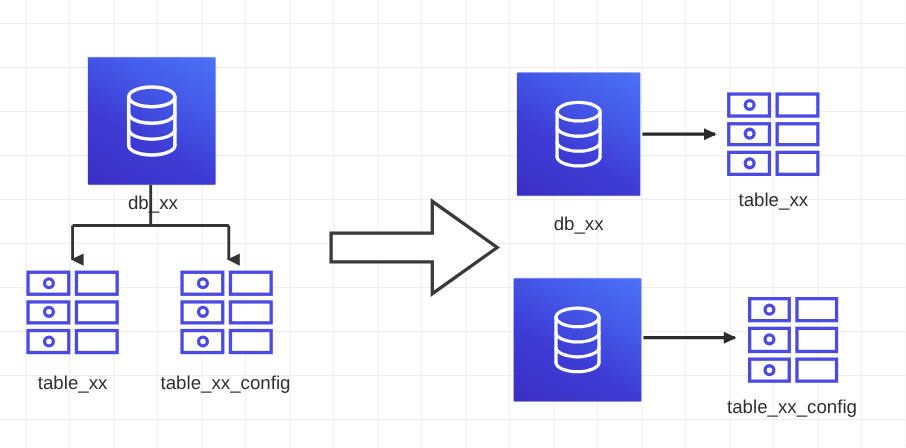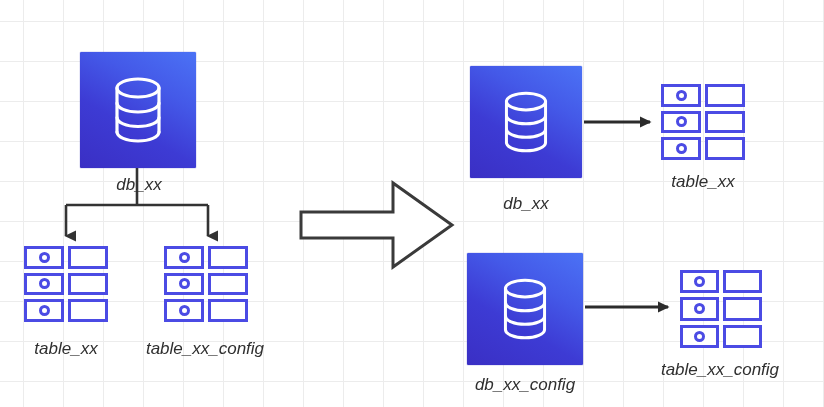--- a/index.html
+++ b/index.html
@@ -17,21 +17,20 @@
     position: relative;
     width: 824px;
     height: 407px;
     background-color: #ffffff;
     background-image:
       linear-gradient(to right, #ececec 1px, transparent 1px),
       linear-gradient(to bottom, #ececec 1px, transparent 1px);
     background-size: 40px 40px;
     background-position: 23px 21px;
     overflow: hidden;
-    font-style: italic;
   }
 
   
   .db-node {
     position: absolute;
     border-radius: 1px;
     background: linear-gradient(30deg, #3a2fc4 0%, #3d3bd4 38%, #4459e8 68%, #4b72f5 100%);
     box-shadow: 0 0 0 0.5px rgba(70,70,200,0.25);
     display: flex;
     align-items: center;
@@ -226,17 +225,16 @@
   <div class="label center" style="left:139px; top:175px;">db_xx</div>
 
   <div class="label center" style="left:66px; top:339px;">table_xx</div>
 
   <div class="label center" style="left:205px; top:339px;">table_xx_config</div>
 
   <div class="label center" style="left:526px; top:194px;">db_xx</div>
 
   <div class="label center" style="left:703px; top:172px;">table_xx</div>
 
-  <div class="label center" style="left:525px; top:375px;">db_xx_config</div>
 
   <div class="label center" style="left:720px; top:360px;">table_xx_config</div>
 
 </div>
 
 </body></html>

